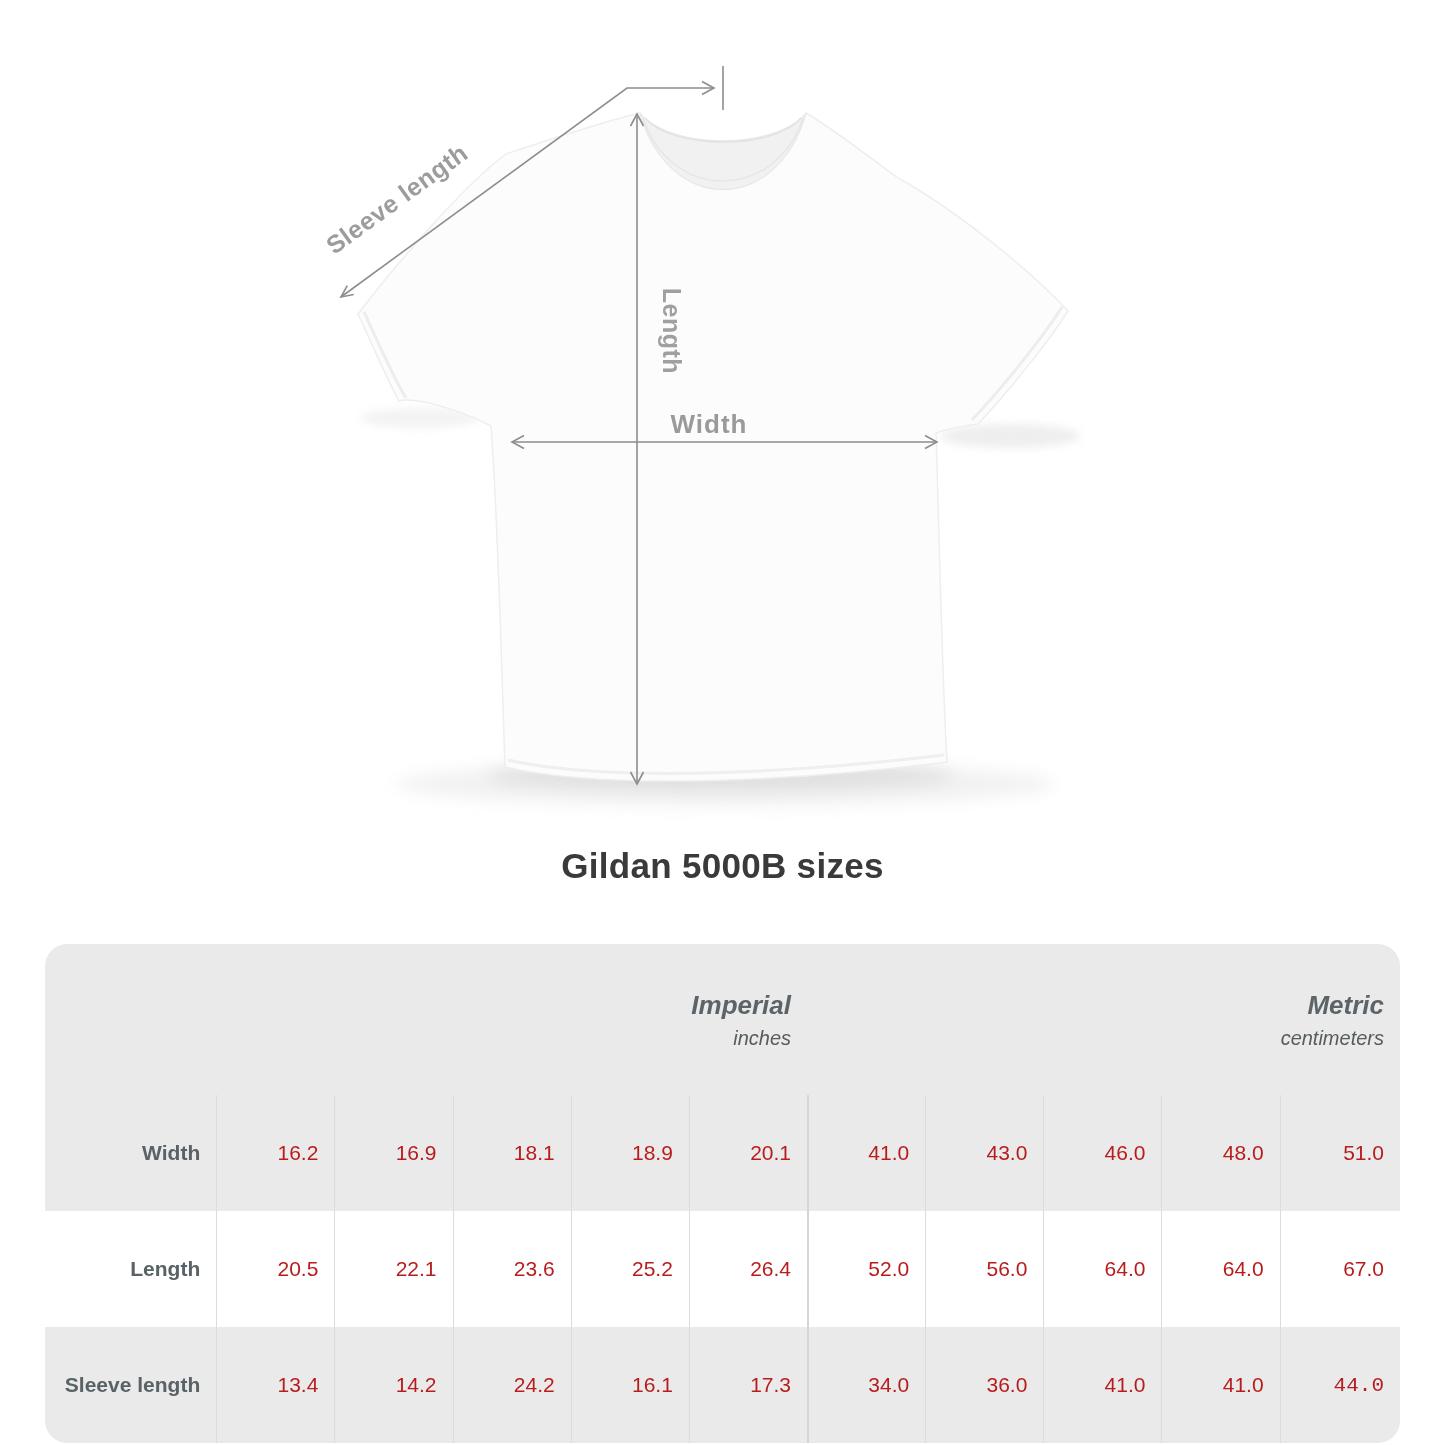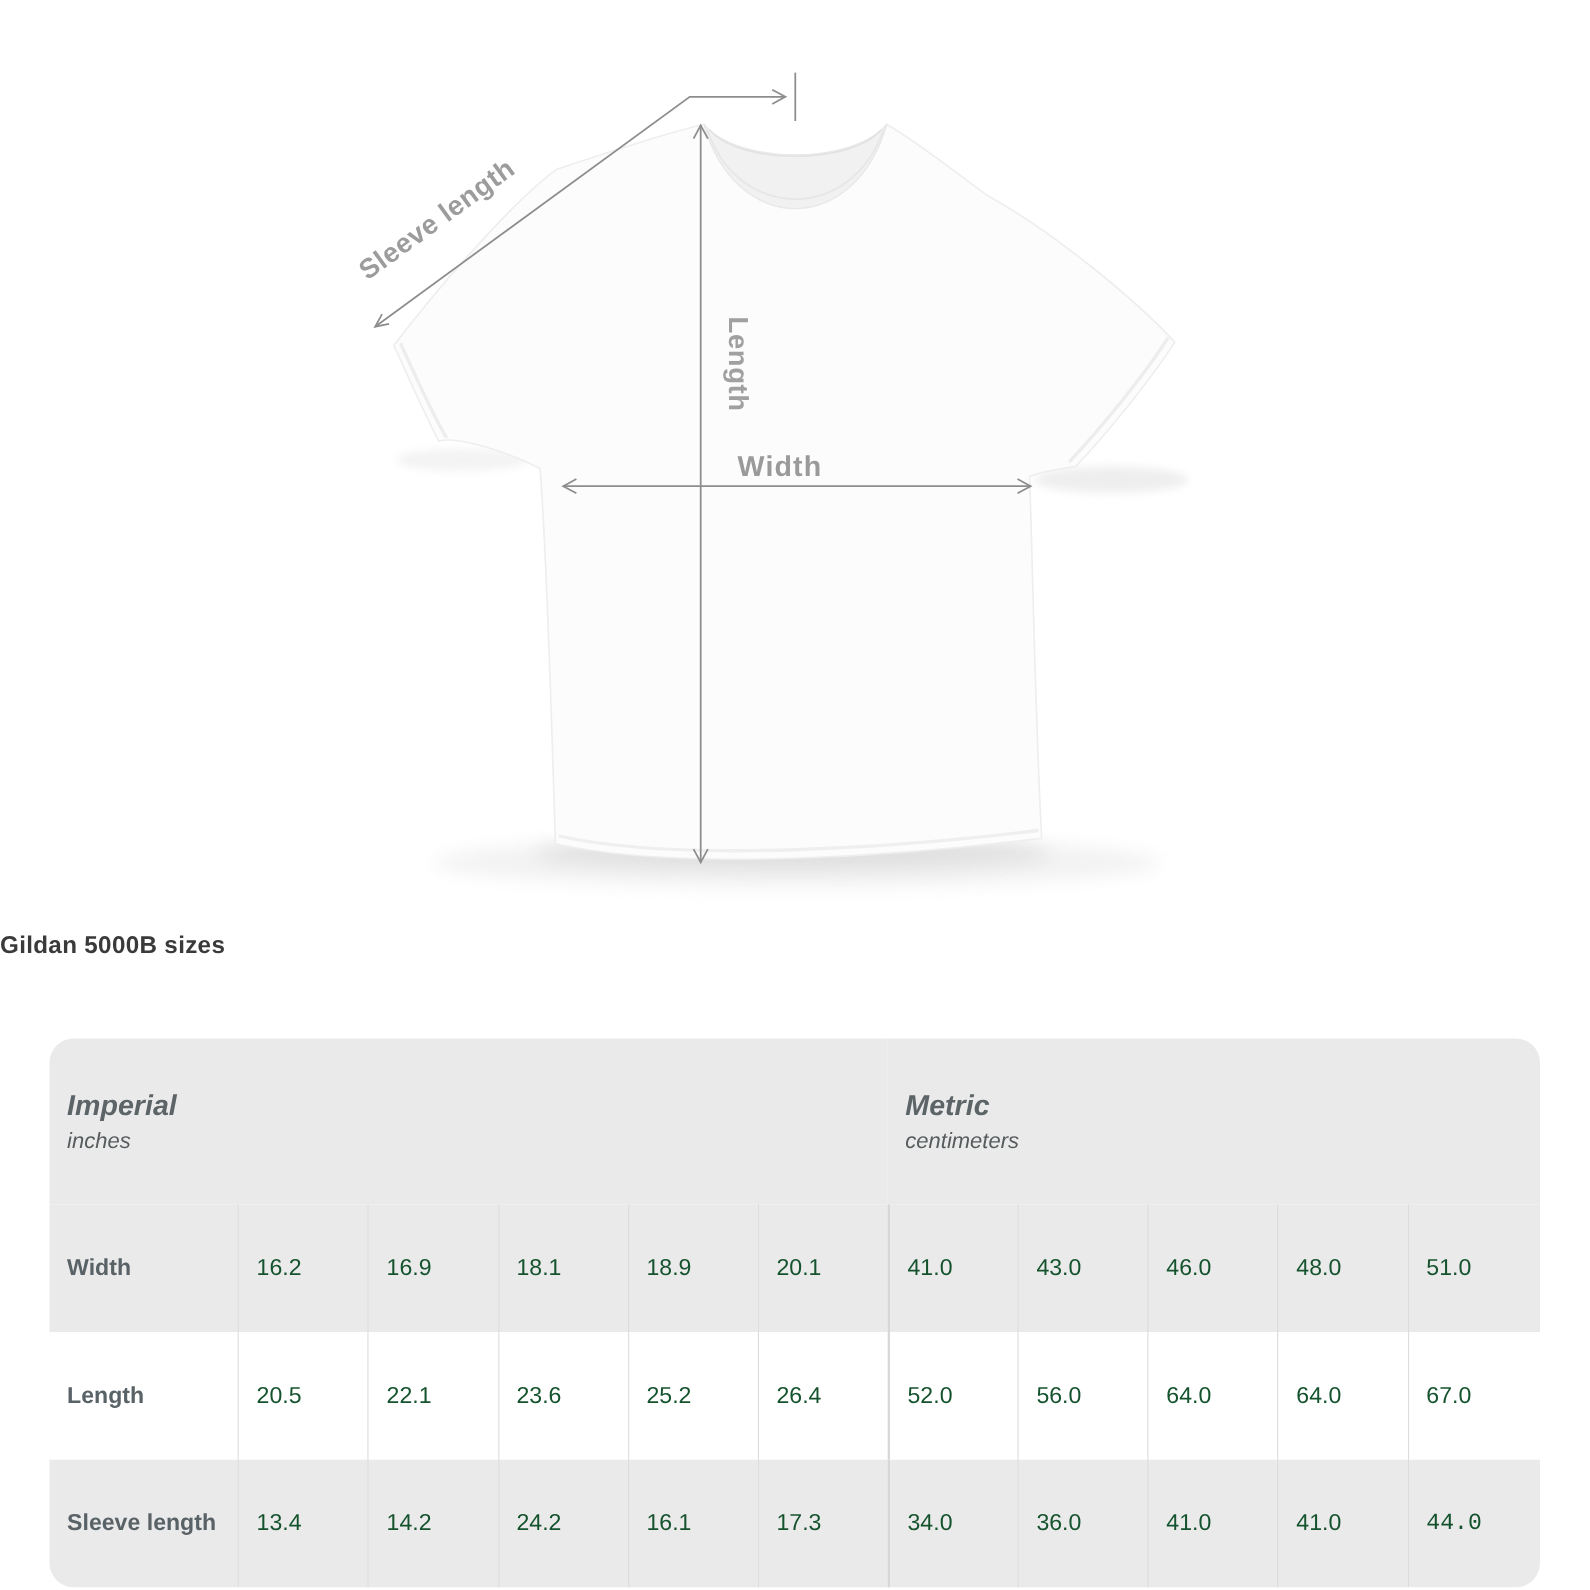--- a/index.html
+++ b/index.html
@@ -3,43 +3,43 @@
 <meta charset="utf-8">
 <style>
   html,body{margin:0;padding:0;background:#ffffff;}
   .page{
     position:relative;width:1445px;height:1445px;overflow:hidden;background:#ffffff;
     font-family:"Liberation Sans", sans-serif;
   }
   .shirt-svg{position:absolute;left:0;top:0;}
   .page-title{
     position:absolute;left:0;top:846px;width:1445px;margin:0;
-    font-size:22px;font-weight:bold;color:#3a3a3a;letter-spacing:.3px;
+    text-align:center;font-size:35px;font-weight:bold;color:#3a3a3a;letter-spacing:.3px;
   }
   .page-subtitle{
     position:absolute;left:0;top:894px;width:1445px;margin:0;
     text-align:center;font-size:20px;font-style:italic;color:#4c4c4c;
   }
   table.size-table{
     position:absolute;left:45px;top:944px;width:1355px;
     border-collapse:separate;border-spacing:0;table-layout:fixed;
   }
   table.size-table td{
-    text-align:left;vertical-align:middle;padding:16px;
+    text-align:right;vertical-align:middle;padding:16px;
   }
   
   tr.band td{background:#eaeaea;height:119px;}
   tr.band td.band-left{border-top-left-radius:22px;}
   tr.band td.band-right{border-top-right-radius:22px;}
   .unit-name{font-size:26px;font-weight:bold;font-style:italic;color:#5c6468;}
   .unit-sub{font-size:20px;font-style:italic;color:#565c5e;margin-top:6px;}
   
   tr.sizes-row td{background:#ffffff;height:86px;font-size:21px;font-weight:bold;color:#6b7377;}
   
-  tr.data-row td{height:84px;font-size:21px;color:#14532d;}
+  tr.data-row td{height:84px;font-size:21px;color:#b91c1c;}
   tr.data-row td.row-label{font-weight:bold;color:#596266;}
   tr.gray td{background:#eaeaea;}
   tr.white td{background:#ffffff;}
   
   tr.sizes-row td + td, tr.data-row td + td{border-left:1px solid #dcdcdc;}
   tr.sizes-row td.mid, tr.data-row td.mid{border-left:2px solid #d6d6d6;}
   
   tr.last td:first-child{border-bottom-left-radius:22px;}
   tr.last td:last-child{border-bottom-right-radius:22px;font-family:Liberation Mono, monospace;}
 </style>

